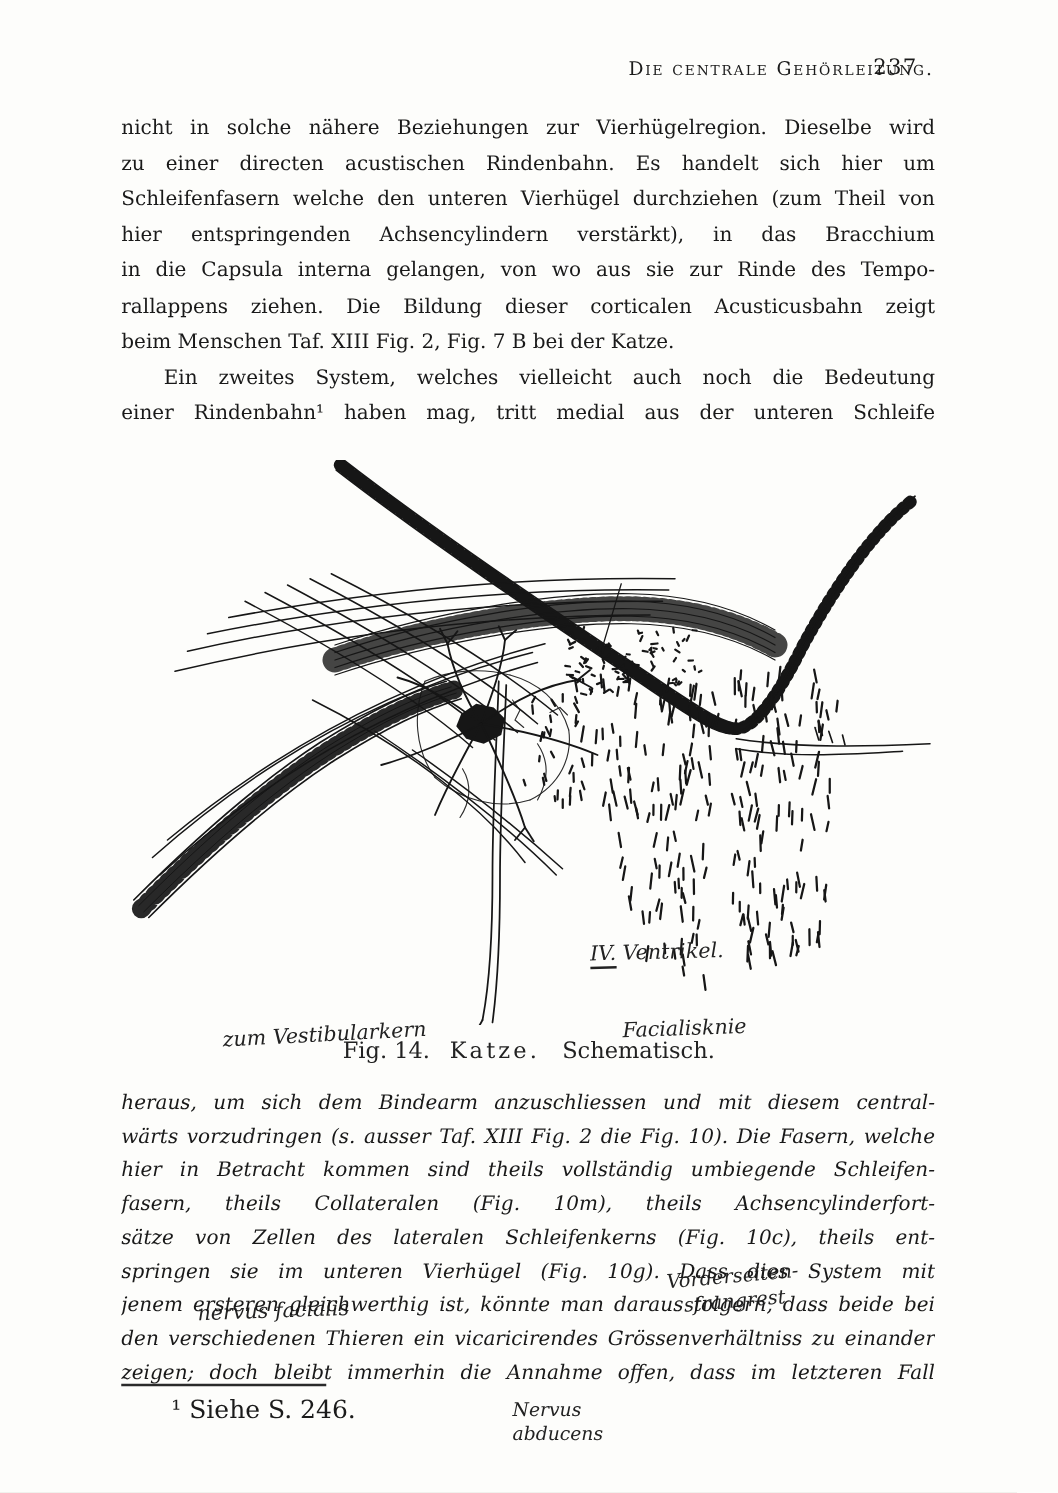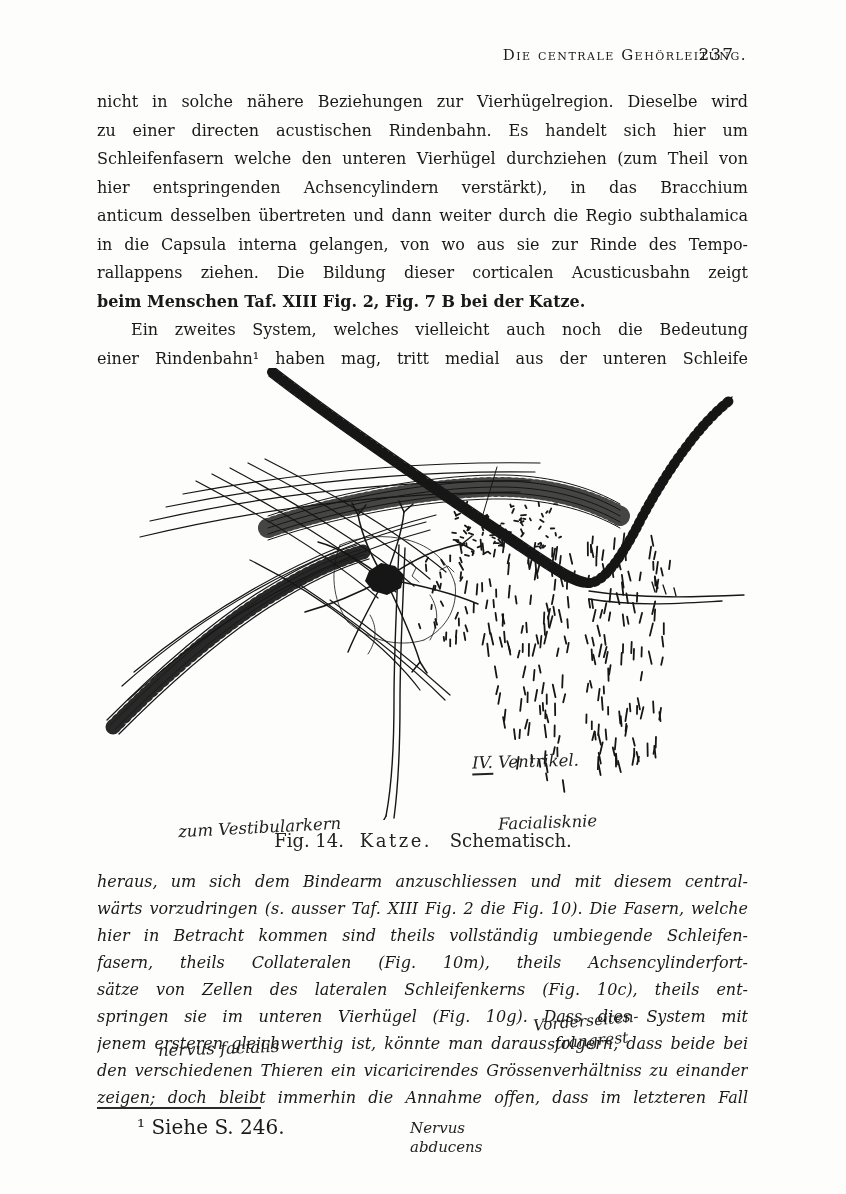--- a/index.html
+++ b/index.html
@@ -12,21 +12,21 @@
   .running-head{position:absolute;top:46px;left:97px;width:650px;text-align:right;
     font-size:15px;letter-spacing:1.5px;font-variant:small-caps;}
   .page-number{position:absolute;top:44px;right:112px;font-size:17px;letter-spacing:1px;}
   
   .textblock{position:absolute;left:97px;width:651px;font-size:16px;color:#191919;}
   .tb1{top:88px;}
   .tb1 .line{line-height:28.5px;}
   .tb2{top:868px;}
   .tb2 .line{line-height:27px;font-style:italic;}
   .line{white-space:normal;text-align:justify;text-align-last:justify;overflow:hidden;height:inherit;}
-  .line.noj{text-align-last:left;font-weight:bold;}
+  .line.noj{text-align-last:left;}
   .line.indent{text-indent:34px;}
   
   .figure-wrap{position:absolute;top:368px;left:0;width:846px;height:452px;}
   .figure-wrap svg{position:absolute;top:0;left:0;}
   .fig-label{position:absolute;font-style:italic;font-size:16.5px;color:#222;
     font-family:"DejaVu Serif","Liberation Serif",serif;white-space:nowrap;}
   .lbl-ventrikel{top:384px;left:472px;transform:rotate(-1.5deg);}
   .lbl-ventrikel .rn{border-bottom:2px solid #222;padding-bottom:1px;}
   .lbl-vestibular{top:450px;left:178px;transform:rotate(-3deg);}
   .lbl-facialisknie{top:445px;left:498px;transform:rotate(-2deg);}
@@ -47,21 +47,20 @@
 
   <div class="running-head">Die centrale Gehörleitung.</div>
   <div class="page-number">237</div>
 
   <div class="textblock tb1">
     <div>
         <div class="line">nicht in solche nähere Beziehungen zur Vierhügelregion. Dieselbe wird</div>
         <div class="line">zu einer directen acustischen Rindenbahn. Es handelt sich hier um</div>
         <div class="line">Schleifenfasern welche den unteren Vierhügel durchziehen (zum Theil von</div>
         <div class="line">hier entspringenden Achsencylindern verstärkt), in das Bracchium</div>
-        <div class="line">anticum desselben übertreten und dann weiter durch die Regio subthalamica</div>
         <div class="line">in die Capsula interna gelangen, von wo aus sie zur Rinde des Tempo-</div>
         <div class="line">rallappens ziehen. Die Bildung dieser corticalen Acusticusbahn zeigt</div>
         <div class="line noj">beim Menschen Taf. XIII Fig. 2, Fig. 7 B bei der Katze.</div>
       </div>
     <div>
         <div class="line indent">Ein zweites System, welches vielleicht auch noch die Bedeutung</div>
         <div class="line">einer Rindenbahn¹ haben mag, tritt medial aus der unteren Schleife</div>
       </div>
   </div>
 

